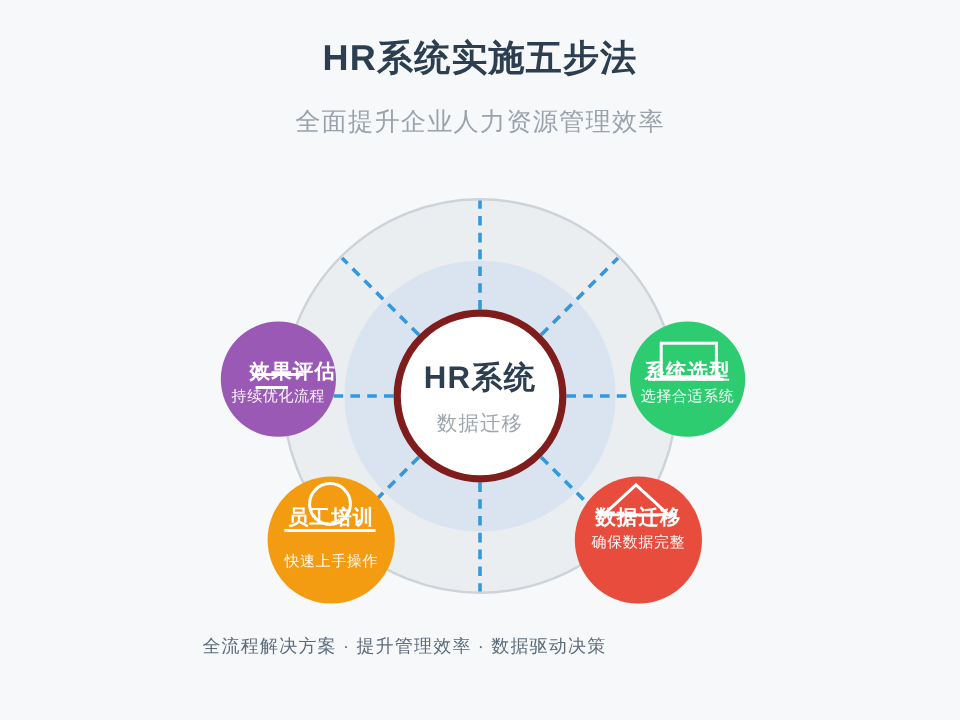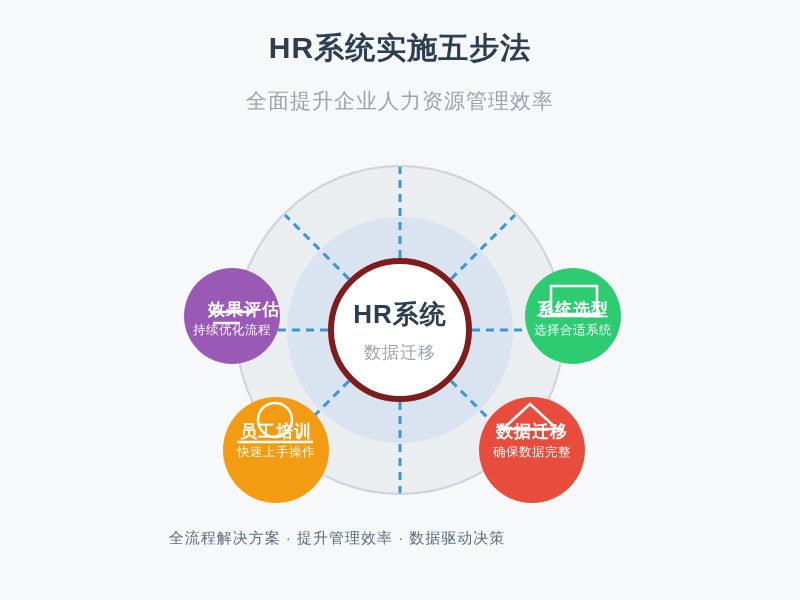--- a/index.html
+++ b/index.html
@@ -46,21 +46,21 @@
   .node.left{left:184px;top:268px;width:96px;height:96px;background:#9b59b6;}
   .node.left .node-title{top:30px;text-align:right;}
   .node.left .node-sub{top:43px;margin-top:11px;}
 
   .node.bottom-right{left:479px;top:397px;width:106px;height:106px;background:#e74c3c;}
   .node.bottom-right .node-title{top:23px;}
   .node.bottom-right .node-sub{top:47px;}
 
   .node.bottom-left{left:223px;top:397px;width:106px;height:106px;background:#f39c12;}
   .node.bottom-left .node-title{top:23px;}
-  .node.bottom-left .node-sub{top:47px;}
+  .node.bottom-left .node-sub{top:63px;}
 </style>
 </head>
 <body>
 
 <div class="stage">
 
   <div class="page-title">HR系统实施五步法</div>
   <div class="page-subtitle">全面提升企业人力资源管理效率</div>
 
   <div class="ring outer"></div>

